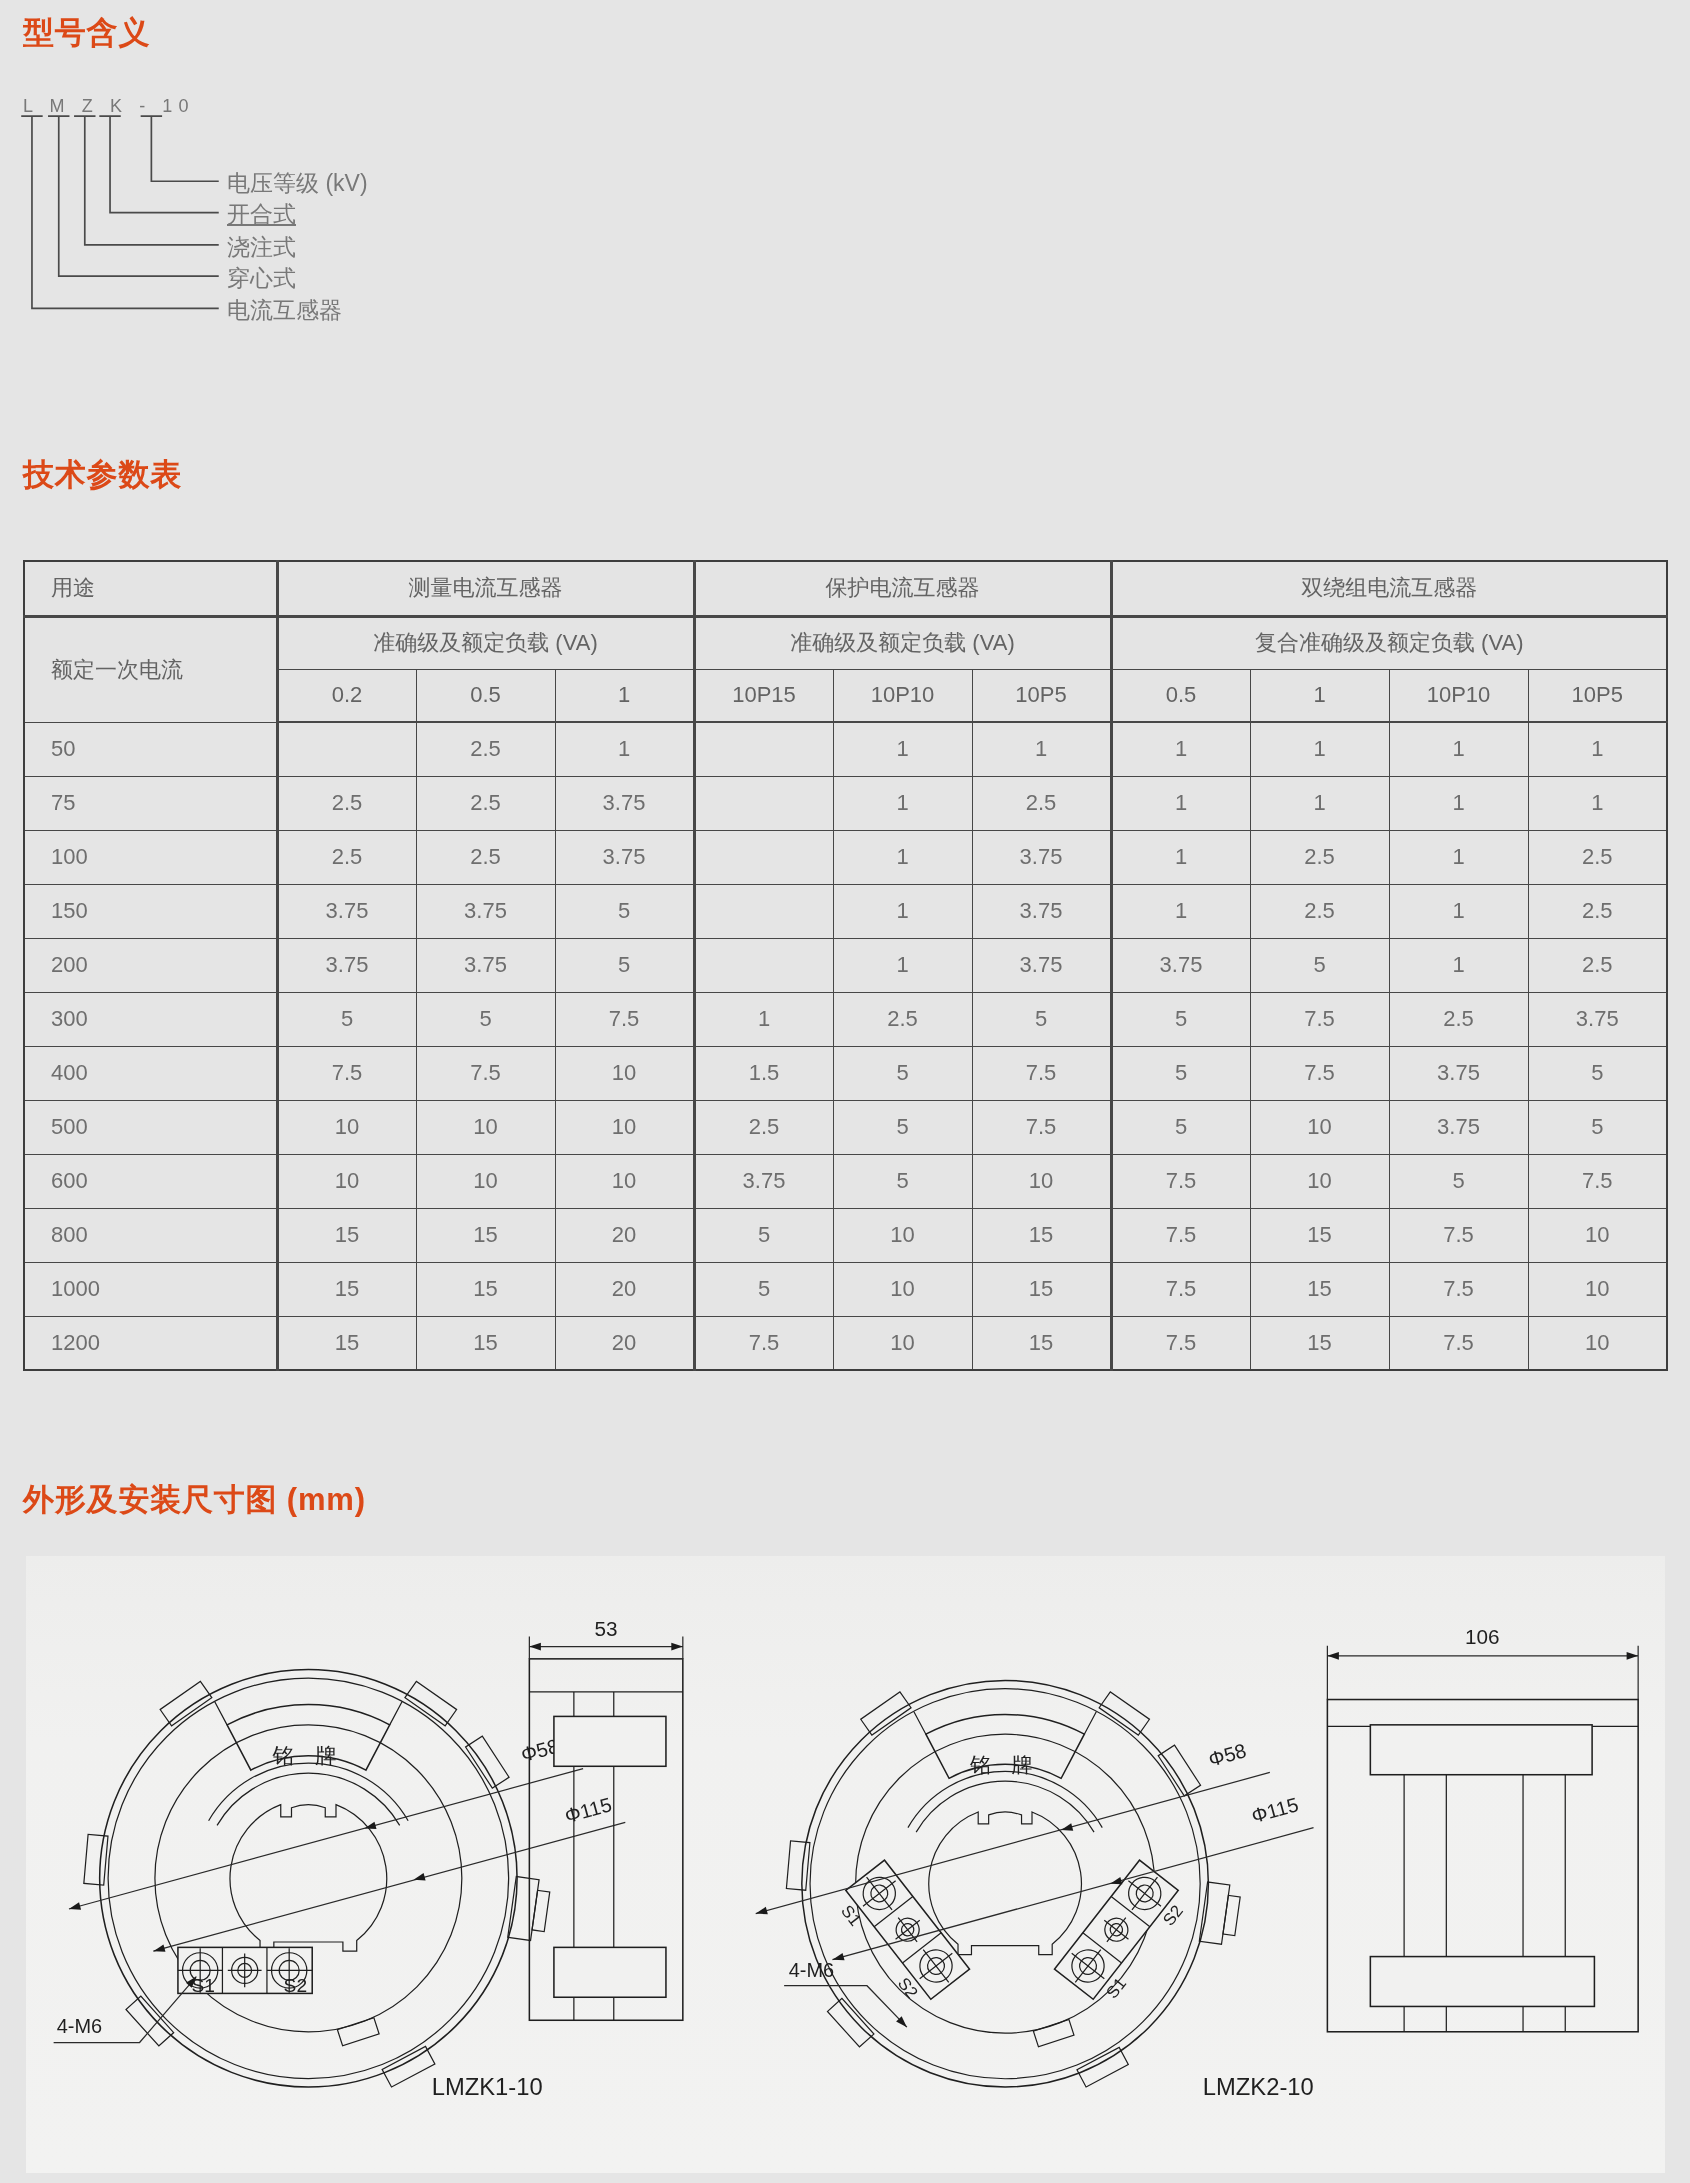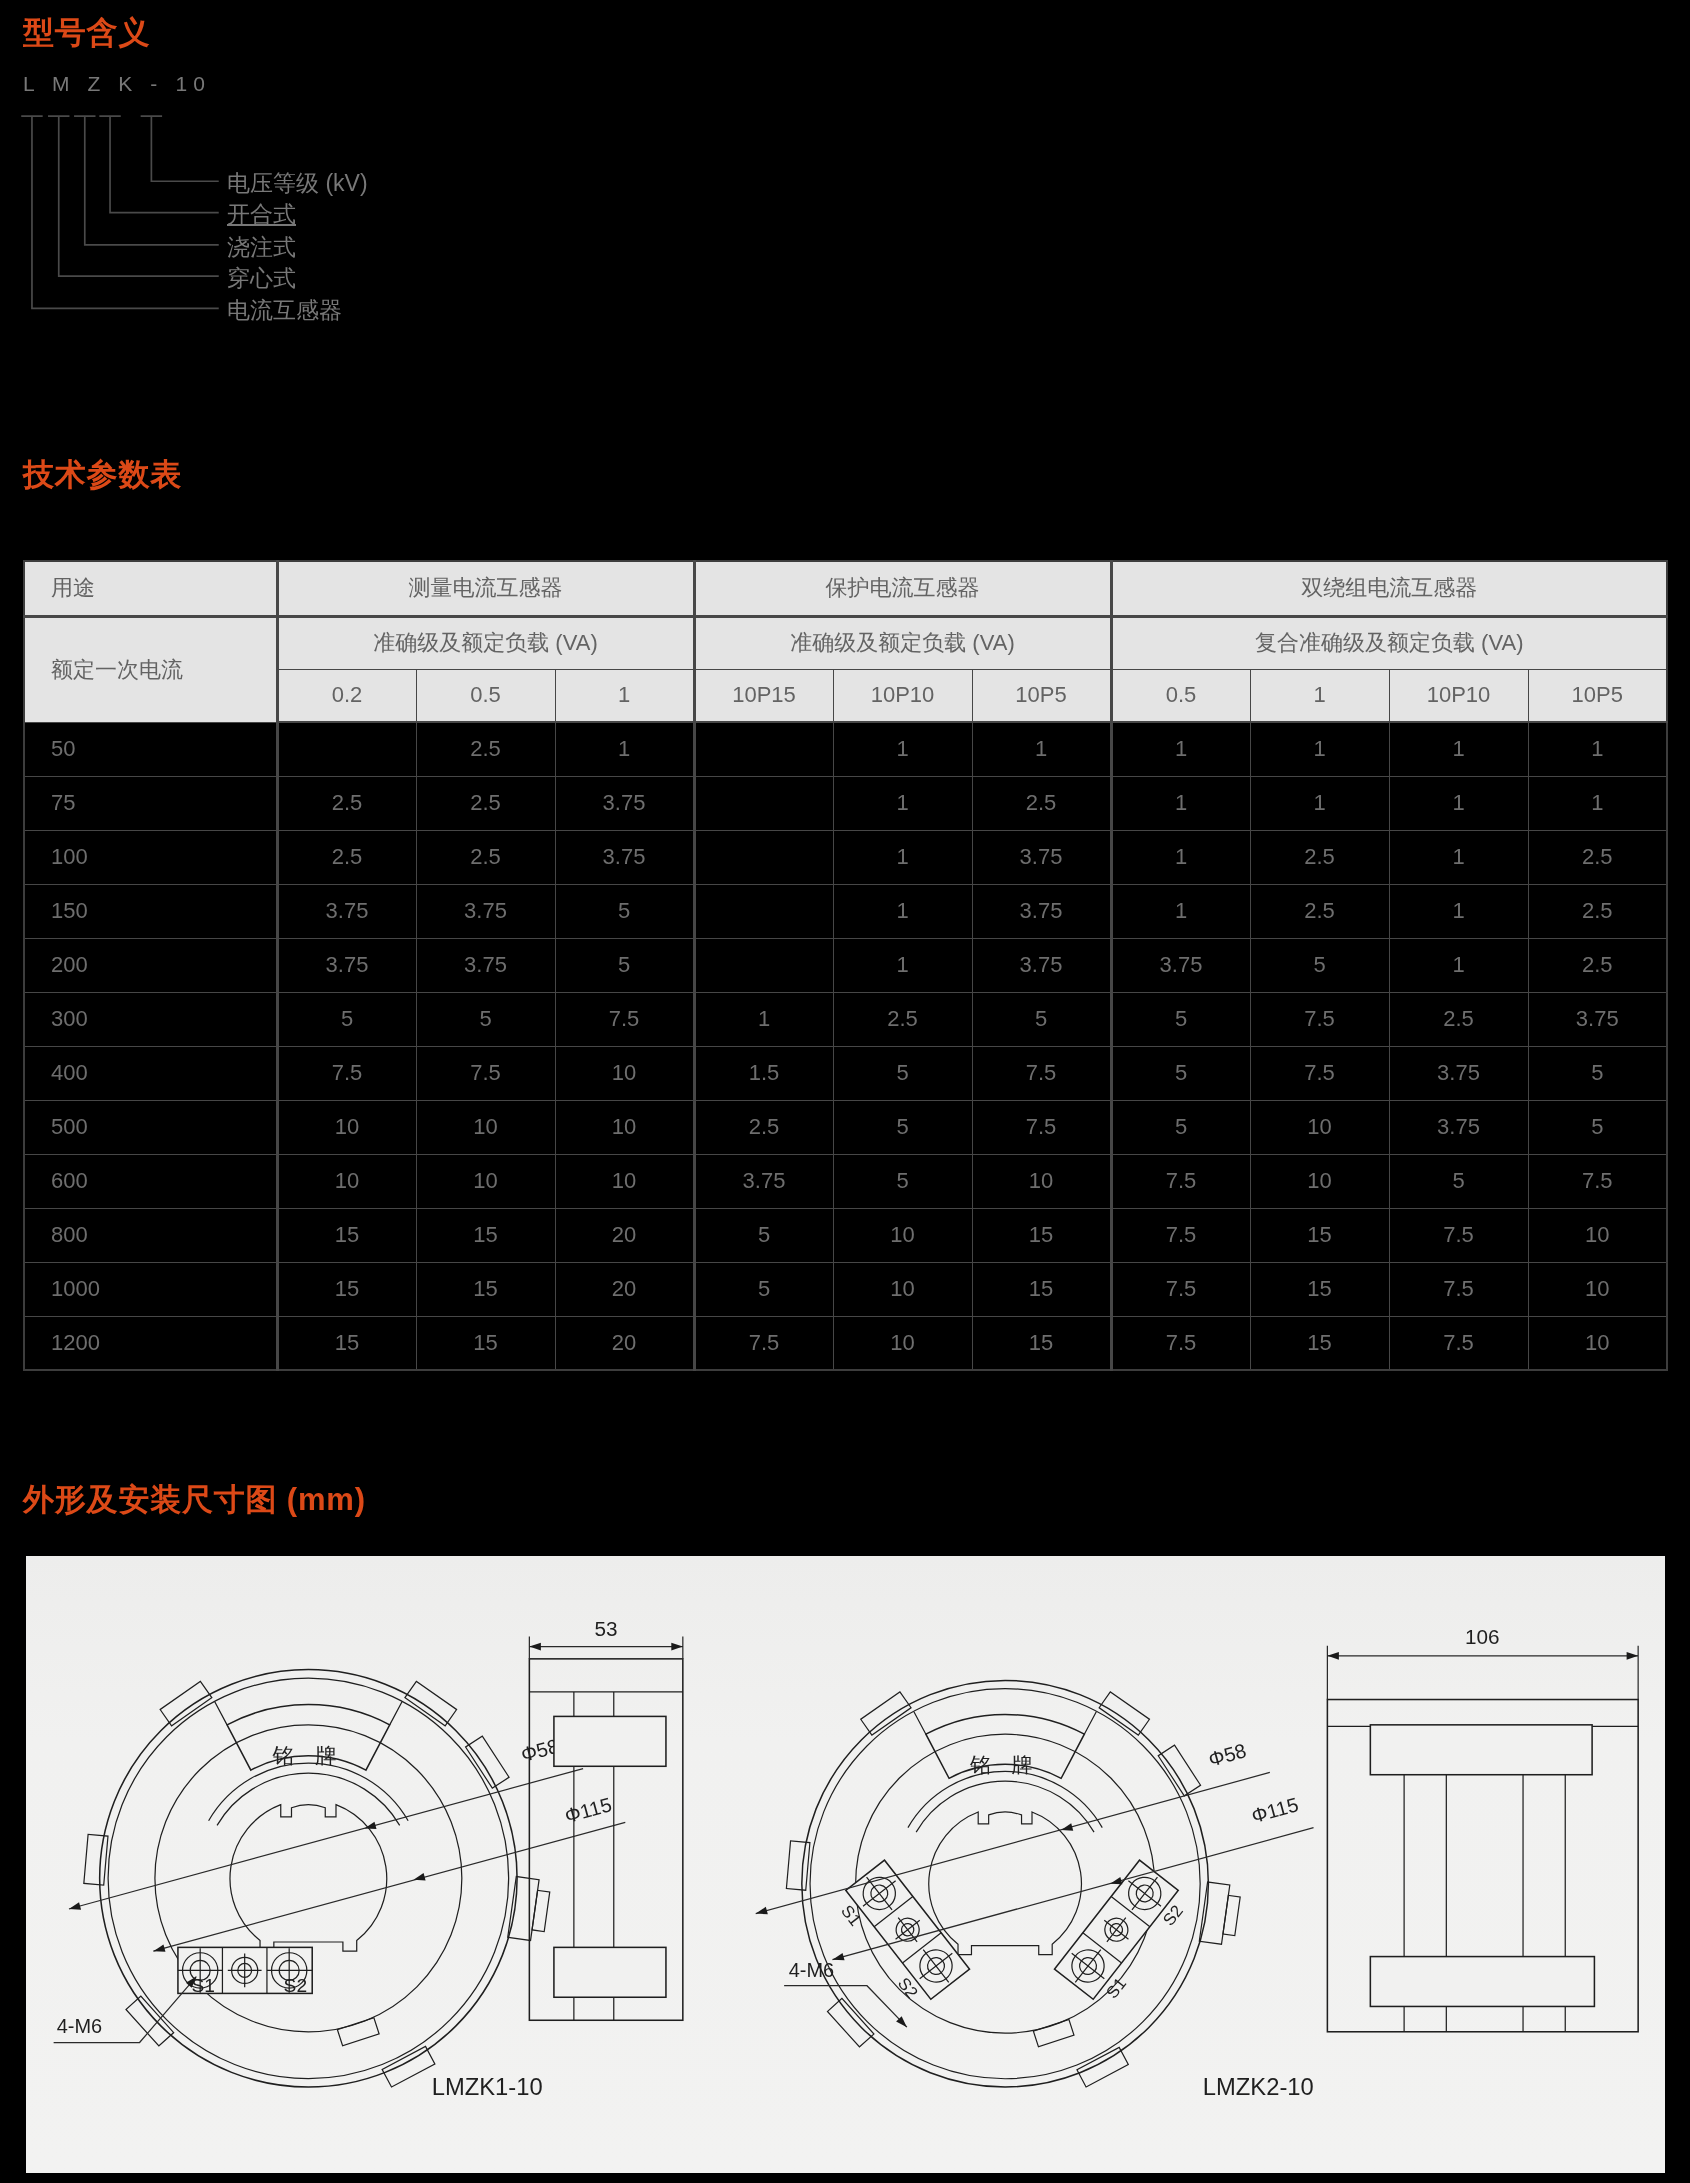--- a/index.html
+++ b/index.html
@@ -1,22 +1,22 @@
 <!DOCTYPE html>
 <html style="font-size:12.3px"><head>
 <meta charset="utf-8">
 <style>
   html,body{margin:0;padding:0;background:#fff;}
-  #page{position:relative;width:1691px;height:2183px;background:#000000;overflow:hidden;
+  #page{position:relative;width:1691px;height:2183px;background:#e5e5e5;overflow:hidden;
         font-family:"Liberation Sans","DejaVu Sans",sans-serif;}
   .sec-title{position:absolute;left:23px;font-size:31px;font-weight:600;color:#dc4917;letter-spacing:0.8px;}
   #title-model{top:12.3px;}
   #title-params{top:454px;}
   #title-dims{top:1479px;}
-  #model-code{position:absolute;left:23px;top:72px;font-size:21px;color:#787878;letter-spacing:6.1px;}
+  #model-code{position:absolute;left:23px;top:96px;font-size:18px;color:#787878;letter-spacing:6.1px;}
   .legend-label{position:absolute;left:227px;font-size:23px;color:#787878;white-space:nowrap;}
   #legend-0{top:168px;} #legend-1{top:199px;text-decoration:underline;} #legend-2{top:232px;} #legend-3{top:263px;} #legend-4{top:295px;}
   #model-lines{position:absolute;left:0;top:107px;}
   #intro-text{position:absolute;left:23px;top:520px;font-size:22px;color:#5a5a5a;}
   #table-wrap{position:absolute;left:23px;top:560px;width:1645px;}
   table{border-collapse:collapse;table-layout:fixed;width:1645px;}
   th,td{border:1.5px solid #474747;font-weight:normal;overflow:hidden;}
   th{background:#e4e4e4;color:#636363;font-size:22px;text-align:center;}
   td{color:#6e6e6e;font-size:22px;text-align:center;}
   .left{text-align:left;padding-left:26px;}

